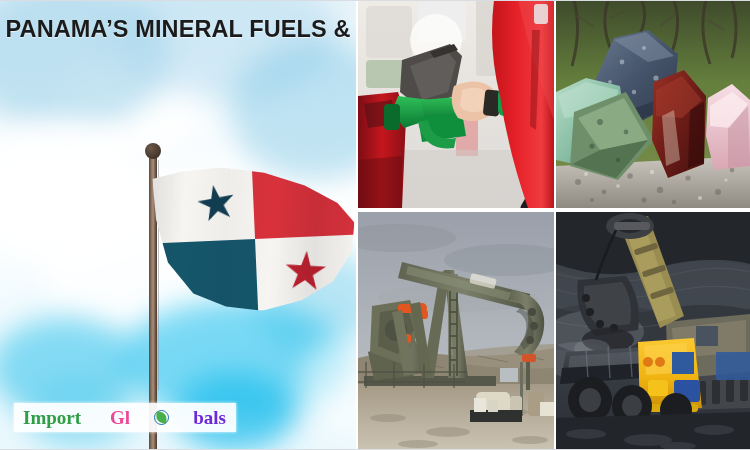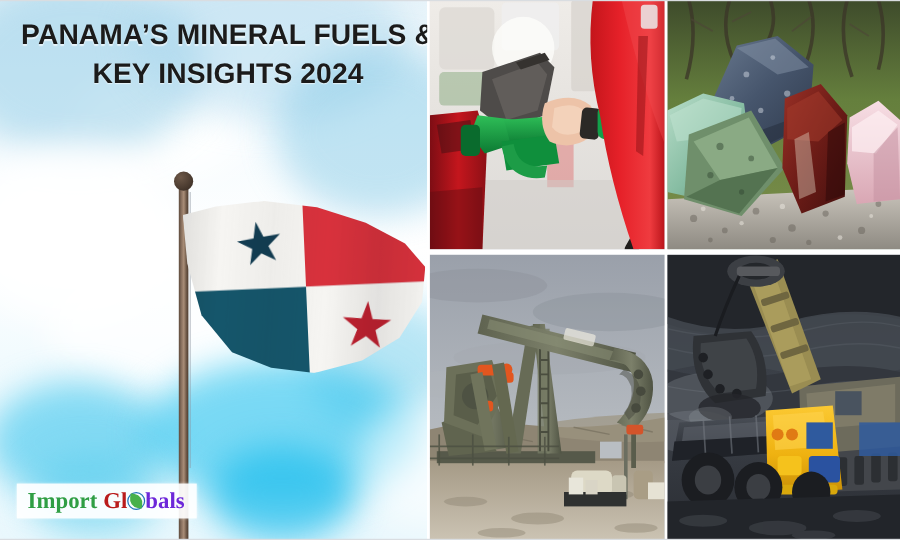--- a/index.html
+++ b/index.html
@@ -41,21 +41,21 @@
   .c7 { left:120px; top:300px;  width:230px; height:120px; background:rgba(41,195,238,.60); }
   .c8 { left:175px; top:372px;  width:120px; height:80px;  background:rgba(32,190,236,.70); }
   .c9 { left:255px; top:250px;  width:130px; height:110px; background:rgba(110,205,235,.45); }
   .c10{ left:25px;  top:378px;  width:110px; height:72px;  background:rgba(90,205,238,.50); }
   .c11{ left:300px; top:330px;  width:120px; height:110px; background:rgba(255,255,255,.55); }
   .c12{ left:60px;  top:60px;   width:150px; height:90px;  background:rgba(255,255,255,.9); }
 
   
   .title-block {
     position: absolute;
-    left: 12px; top: 14px;
+    left: 0; top: 14px;
     width: 356px;
     text-align: center;
     z-index: 8;
   }
   .title-line {
     display: block;
     color: #1b1b1b;
     font-weight: bold;
     letter-spacing: .1px;
     text-shadow: 0 1px 1px rgba(255,255,255,.65);
@@ -146,23 +146,24 @@
     box-shadow: 0 0 3px rgba(255,255,255,.9);
   }
   .logo-text {
     font-family: "Liberation Serif", serif;
     font-size: 19px;
     font-weight: bold;
     line-height: 1;
     white-space: nowrap;
     display: flex;
     align-items: center;
+    gap: 24px;
   }
   .logo-import { color: #2f9e44; margin-right: 5px; }
-  .logo-gl { color: #b91c1c; }
+  .logo-gl { color: #ec4899; }
   .logo-bals { color: #6d28d9; }
   .logo-globe {
     position: relative;
     display: inline-block;
     width: 15px; height: 15px;
     margin: 0 0px;
     vertical-align: -2px;
   }
   .globe-ring {
     position: absolute; inset: 0;
@@ -214,21 +215,20 @@
     <div class="cloud c5"></div>
     <div class="cloud c9"></div>
     <div class="cloud c6"></div>
     <div class="cloud c7"></div>
     <div class="cloud c10"></div>
     <div class="cloud c8"></div>
     <div class="cloud c11"></div>
 
     <div class="title-block">
       <span class="title-line tl1">PANAMA’S MINERAL FUELS &amp;</span>
-      <span class="title-line tl3">KEY INSIGHTS 2024</span>
     </div>
 
     <div class="pole-finial"></div>
     <div class="flagpole"></div>
     <div class="pole-rope"></div>
 
     <div class="flag">
       <div class="q q-tl"></div>
       <div class="q q-tr"></div>
       <div class="q q-bl"></div>

